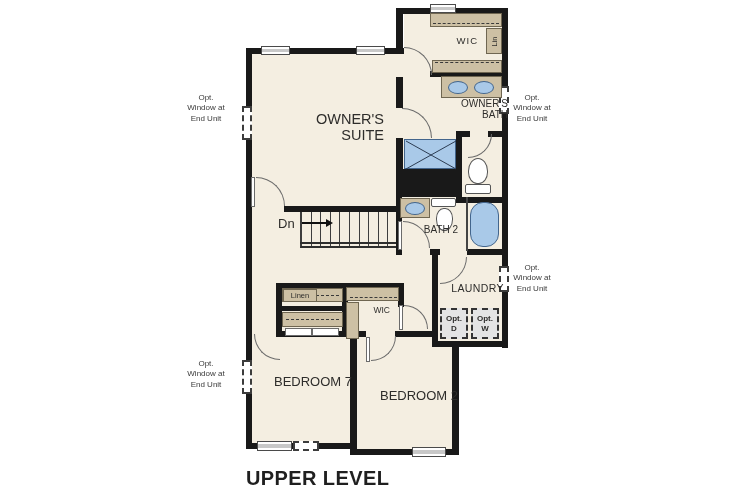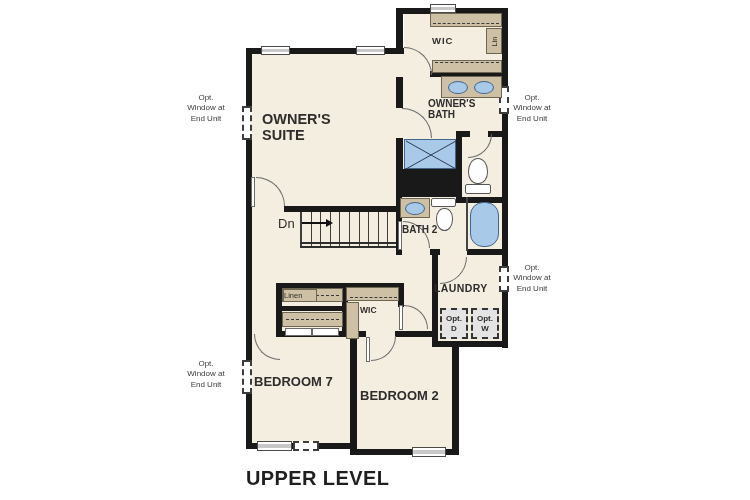--- a/index.html
+++ b/index.html
@@ -16,21 +16,21 @@
   .arc.tr{border-top-width:1.2px;border-right-width:1.2px;border-top-right-radius:100% 100%;}
   .arc.br{border-bottom-width:1.2px;border-right-width:1.2px;border-bottom-right-radius:100% 100%;}
   .arc.bl{border-bottom-width:1.2px;border-left-width:1.2px;border-bottom-left-radius:100% 100%;}
   .leaf{position:absolute;background:#fff;border:1px solid #6b6b6b;box-sizing:border-box;}
   .blue{background:#a9c9e8;border:1.2px solid #43658c;box-sizing:border-box;}
   .sinkel{position:absolute;background:#a9c9e8;border:1.2px solid #43658c;border-radius:50%;box-sizing:border-box;}
   .white-fix{position:absolute;background:#fff;border:1.2px solid #555;box-sizing:border-box;}
   .optbox{position:absolute;background:#e4e4e4;border:2px dashed #333;box-sizing:border-box;
           display:flex;align-items:center;justify-content:center;text-align:center;
           font-size:8px;line-height:1.15;font-weight:bold;color:#2e2d2b;white-space:pre-line;}
-  .rlabel{position:absolute;font-weight:bold;color:#2e2d2b;text-align:left;white-space:pre-line;line-height:1.12;}
+  .rlabel{position:absolute;font-weight:normal;color:#2e2d2b;text-align:right;white-space:pre-line;line-height:1.12;}
   .note{position:absolute;font-size:8px;color:#3a3a3a;text-align:center;white-space:pre-line;line-height:1.3;}
   .title{position:absolute;font-weight:bold;color:#1f1f1f;font-size:20px;letter-spacing:.4px;}
   .stairs{position:absolute;background:repeating-linear-gradient(90deg,#3d3d3d 0 1px,transparent 1px 9.6px);
           border-bottom:2px solid #2e2e2e;border-left:1px solid #3d3d3d;box-sizing:border-box;}
   .hairline{position:absolute;background:#2e2e2e;}
   .arrowline{position:absolute;background:#111;}
   .arrowhead{position:absolute;width:0;height:0;border-left:7px solid #111;border-top:4px solid transparent;border-bottom:4px solid transparent;}
   .smalltext{position:absolute;color:#2e2d2b;}
 </style>
 </head>
@@ -131,21 +131,21 @@
 
   <div class="shelf" style="left:400px;top:198px;width:30px;height:20px;"></div>
   <div class="sinkel" style="left:405px;top:202px;width:20px;height:13px;"></div>
   <div class="white-fix" style="left:431px;top:198px;width:25px;height:9px;border-radius:2px;"></div>
   <div class="white-fix" style="left:436px;top:208px;width:17px;height:23px;border-radius:45% 45% 50% 50%;"></div>
   <div class="hairline" style="left:466px;top:197px;width:2px;height:54px;background:#444;"></div>
   <div class="abs blue" style="left:470px;top:202px;width:29px;height:45px;border-radius:13px;"></div>
 
   <div class="shelf" style="left:282px;top:288px;width:61px;height:14px;"></div>
   <div class="dl" style="left:286px;top:295px;width:53px;"></div>
-  <div class="shelf" style="left:283px;top:289px;width:34px;height:13px;display:flex;align-items:center;">
+  <div class="shelf" style="left:283px;top:289px;width:34px;height:13px;display:flex;align-items:center;justify-content:center;">
     <span style="font-size:7.5px;color:#2e2d2b;">Linen</span>
   </div>
   <div class="shelf" style="left:282px;top:312px;width:61px;height:15px;"></div>
   <div class="dl" style="left:286px;top:319px;width:53px;"></div>
   <div class="leaf" style="left:285px;top:328px;width:27px;height:8px;"></div>
   <div class="leaf" style="left:312px;top:328px;width:27px;height:8px;"></div>
   <div class="shelf" style="left:346px;top:287px;width:53px;height:14px;"></div>
   <div class="dl" style="left:350px;top:297px;width:47px;"></div>
   <div class="shelf" style="left:346px;top:302px;width:13px;height:37px;"></div>
 

